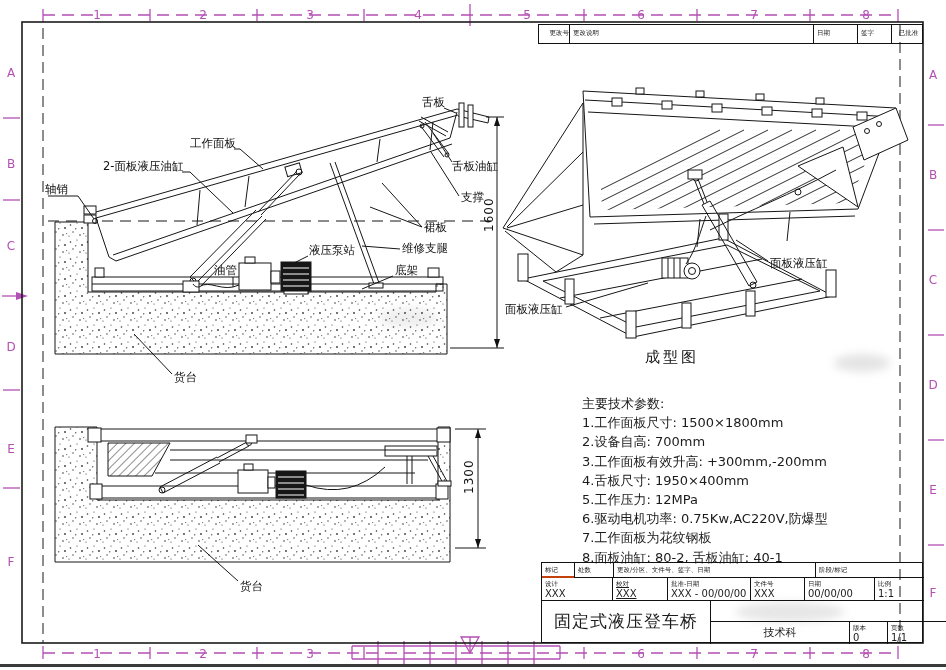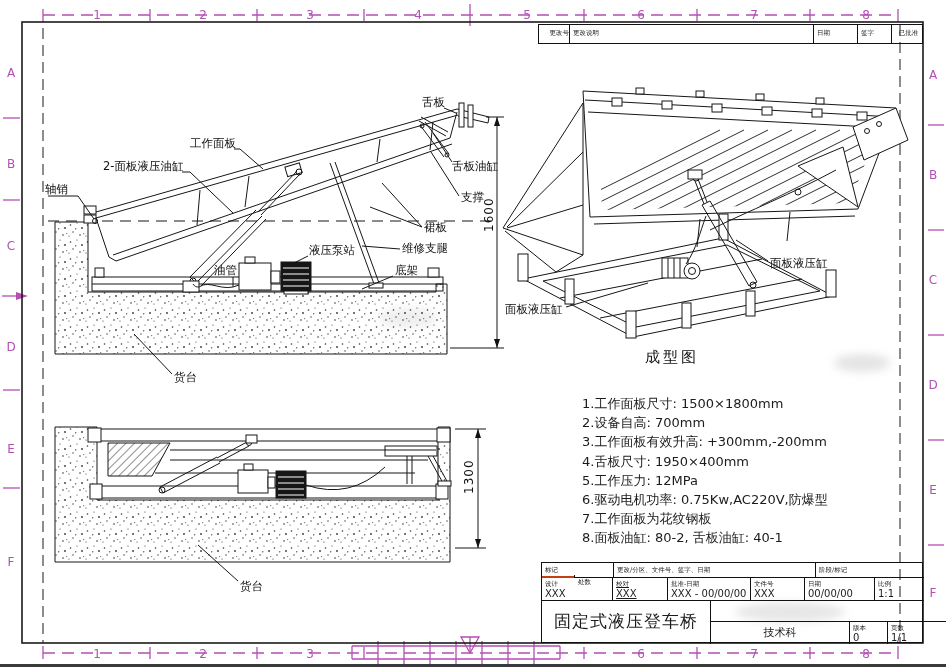--- a/index.html
+++ b/index.html
@@ -344,20 +344,21 @@
     <path d="M768,261 L736,240"></path>
   </g>
   <g>
     <text class="lbl" x="505" y="313">面板液压缸</text>
     <text class="lbl" x="770" y="267">面板液压缸</text>
     <text class="cap" x="672" y="362" text-anchor="middle">成型图</text>
   </g>
 </svg>
 
   <div class="params">
+    <div>主要技术参数:</div>
     <div>1.工作面板尺寸: 1500×1800mm</div>
     <div>2.设备自高: 700mm</div>
     <div>3.工作面板有效升高: +300mm,-200mm</div>
     <div>4.舌板尺寸: 1950×400mm</div>
     <div>5.工作压力: 12MPa</div>
     <div>6.驱动电机功率: 0.75Kw,AC220V,防爆型</div>
     <div>7.工作面板为花纹钢板</div>
     <div>8.面板油缸: 80-2, 舌板油缸: 40-1</div>
   </div>
 
@@ -367,21 +368,21 @@
     <div class="cell tiny" style="left:274px;width:44px;">日期</div>
     <div class="cell tiny" style="left:318px;width:34px;">签字</div>
     <div class="cell tiny" style="left:352px;width:31px;text-align:center;">已批准</div>
   </div>
 
   <div class="box" style="left:541px;top:562px;width:382px;height:81px;">
     <div class="r" style="top:0;height:15px;">
       <div class="c​ell" style="position:absolute;left:0;top:0;bottom:0;width:32px;border-bottom:2px solid #c2410c;box-sizing:border-box;">
           <div class="tiny" style="line-height:14px;">标记</div>
         </div>
-      <div style="position:absolute;left:32px;top:12px;bottom:0;width:39px;border-left:1px solid #111;border-bottom:1px solid #111;box-sizing:border-box;">
+      <div style="position:absolute;left:32px;top:0;bottom:0;width:39px;border-left:1px solid #111;border-bottom:1px solid #111;box-sizing:border-box;">
           <div class="tiny" style="line-height:14px;">处数</div>
         </div>
       <div style="position:absolute;left:71px;top:0;bottom:0;width:202px;border-left:1px solid #111;border-bottom:1px solid #111;box-sizing:border-box;">
           <div class="tiny" style="line-height:14px;">更改/分区、文件号、签字、日期</div>
         </div>
       <div style="position:absolute;left:273px;top:0;bottom:0;width:109px;border-left:1px solid #111;border-bottom:1px solid #111;box-sizing:border-box;">
           <div class="tiny" style="line-height:14px;">阶段/标记</div>
         </div>
     </div>
     <div class="r" style="top:15px;height:23px;">

